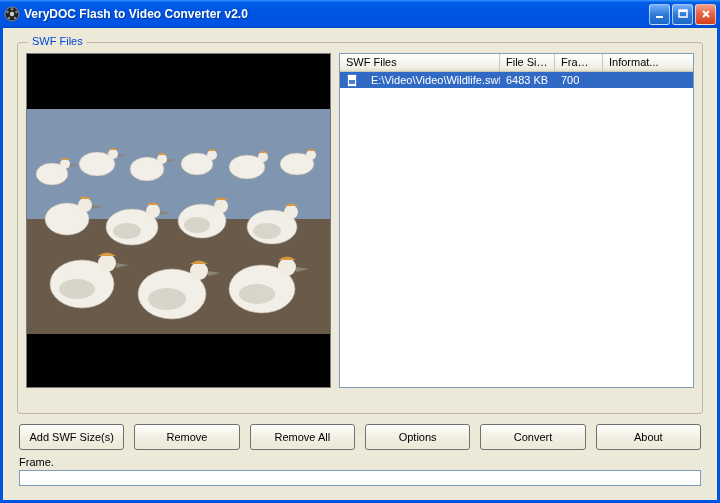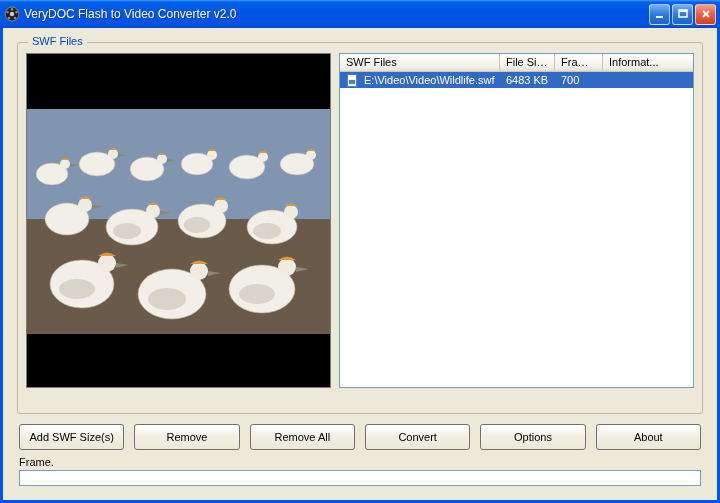--- a/index.html
+++ b/index.html
@@ -20,21 +20,21 @@
     color: white;
   }
   .titlebar .appicon {
     width: 16px; height: 16px;
     margin-right: 4px;
     display: inline-flex;
     align-items: center;
     justify-content: center;
   }
   .titlebar .title {
-    font-weight: normal;
+    font-weight: bold;
     font-size: 12px;
     text-shadow: 1px 1px 1px rgba(0,0,0,0.3);
     flex: 1;
   }
   .winbtns { display: flex; gap: 2px; }
   .winbtn {
     width: 21px; height: 21px;
     border-radius: 3px;
     border: 1px solid rgba(255,255,255,0.6);
     display: flex; align-items: center; justify-content: center;
@@ -122,21 +122,21 @@
   .row.selected {
     background: #316ac5;
     color: white;
   }
   .row .cell {
     padding: 1px 6px;
     overflow: hidden;
     white-space: nowrap;
     text-overflow: ellipsis;
   }
-  .row .cell.file { width: 160px; display: flex; align-items: center; gap: 5px; }
+  .row .cell.file { width: 160px; display: flex; align-items: center; gap: 12px; }
   .row .cell.size { width: 55px; }
   .row .cell.frame { width: 48px; }
   .row .cell.info { flex: 1; }
   .fileicon {
     width: 13px; height: 13px;
     display: inline-block;
     flex-shrink: 0;
   }
   .btnrow {
     display: flex;
@@ -307,20 +307,20 @@
           <div class="cell info"></div>
         </div>
       </div>
     </div>
   </div>
 
   <div class="btnrow">
     <button class="btn">Add SWF Size(s)</button>
     <button class="btn">Remove</button>
     <button class="btn">Remove All</button>
+    <button class="btn">Options</button>
     <button class="btn">Convert</button>
-    <button class="btn">Options</button>
     <button class="btn">About</button>
   </div>
 
   <div class="status">Frame.</div>
   <div class="progress"></div>
 </div>
 
 </body></html>

